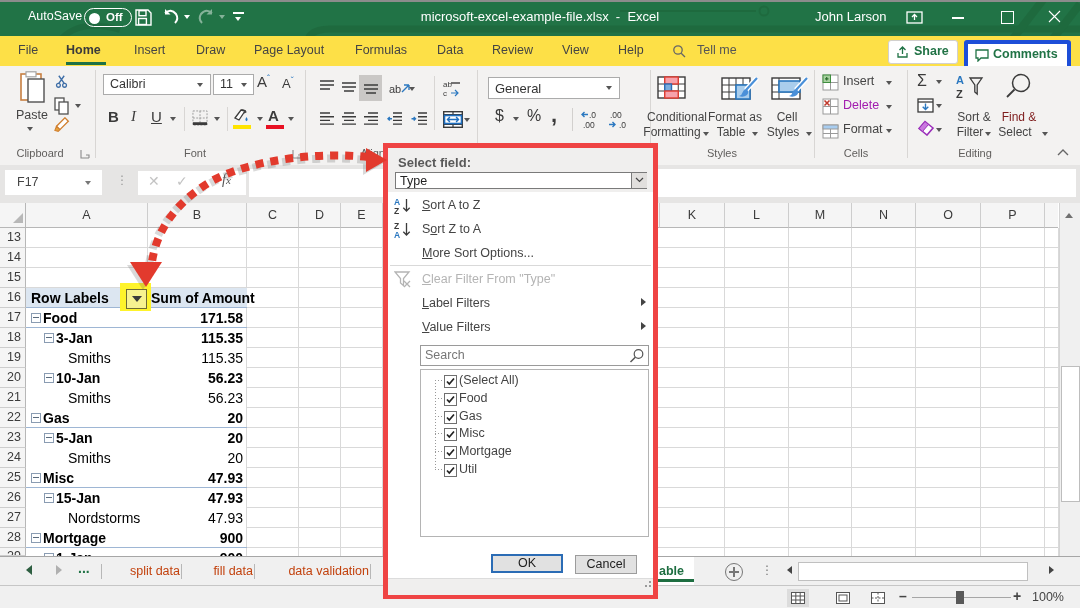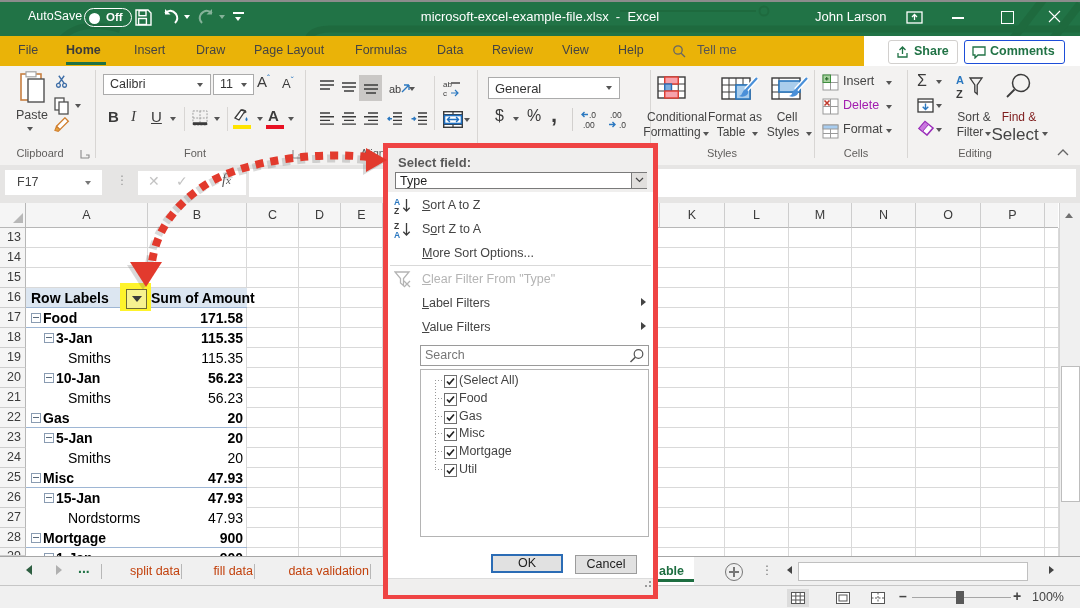--- a/index.html
+++ b/index.html
@@ -4,21 +4,21 @@
 <style>
   html,body{margin:0;padding:0;}
   #root{position:relative;width:1080px;height:608px;overflow:hidden;background:#fff;
         font-family:"Liberation Sans",sans-serif;-webkit-font-smoothing:antialiased;}
   .abs{position:absolute;}
   .tx{position:absolute;white-space:nowrap;}
   
   #title{left:0;top:0;width:1080px;height:36px;background:#217346;}
   #title .wt{color:#fff;}
   
-  #tabs{left:0;top:36px;width:864px;height:30px;background:#eab308;text-align:center;}
+  #tabs{left:0;top:36px;width:1080px;height:30px;background:#fde047;text-align:center;}
   .tab{position:absolute;top:7px;font-size:12.5px;color:#444;}
   
   #ribbon{left:0;top:66px;width:1080px;height:99px;background:#f3f2f1;border-bottom:1px solid #d2d0ce;}
   .gdiv{position:absolute;top:4px;height:88px;width:1px;background:#d8d6d4;}
   .glabel{position:absolute;top:81px;font-size:11px;color:#605e5c;text-align:center;}
   .combo{position:absolute;background:#fff;border:1px solid #ababab;font-size:12.5px;color:#333;}
   .caret{position:absolute;width:0;height:0;border-left:3.5px solid transparent;border-right:3.5px solid transparent;border-top:4px solid #555;}
   .ic{position:absolute;}
   
   #fbar{left:0;top:165px;width:1080px;height:38px;background:#e6e5e4;border-bottom:1px solid #cfcfcf;}
@@ -115,21 +115,21 @@
       <circle cx="6" cy="6" r="4.2" fill="none" stroke="#666" stroke-width="1.3"></circle>
       <path d="M9.2 9.2 L13 13" stroke="#666" stroke-width="1.3"></path>
     </svg>
     <div class="tab" style="left:697px;color:#555;">Tell me</div>
     <div class="abs" style="left:888px;top:4px;width:68px;height:22px;border:1px solid #d2d0ce;border-radius:3px;background:#fff;">
       <svg class="ic" style="left:7px;top:4px;" width="14" height="14" viewBox="0 0 14 14">
         <path d="M2 8 v4 h9 v-4 M6.5 9 v-7 m-3 3 l3 -3 l3 3" fill="none" stroke="#217346" stroke-width="1.3"></path>
       </svg>
       <div class="tx" style="left:25px;top:3px;font-size:12.5px;font-weight:bold;color:#217346;">Share</div>
     </div>
-    <div class="abs" style="left:964px;top:4px;width:99px;height:22px;border:1px solid #1d4ed8;border-radius:3px;background:#fff;">
+    <div class="abs" style="left:964px;top:4px;width:99px;height:22px;border:4px solid #1d4ed8;border-radius:3px;background:#fff;">
       <svg class="ic" style="left:7px;top:4px;" width="14" height="14" viewBox="0 0 14 14">
         <path d="M1 2 h12 v8 h-7 l-3 3 v-3 h-2 z" fill="none" stroke="#217346" stroke-width="1.3"></path>
       </svg>
       <div class="tx" style="left:25px;top:3px;font-size:12.5px;font-weight:bold;color:#217346;">Comments</div>
     </div>
   </div>
   <div id="ribbon" class="abs">
 
     <svg class="ic" style="left:18px;top:5px;" width="28" height="34" viewBox="0 0 28 34">
       <rect x="3" y="3" width="20" height="26" fill="#fff" stroke="#c77f41" stroke-width="1.6"></rect>
@@ -360,21 +360,21 @@
       <path d="M14 6 h12 l-4.8 7 v9 l-2.4 -2 v-7 z" fill="none" stroke="#3b3b3b" stroke-width="1.3"></path>
     </svg>
     <div class="tx" style="left:974px;top:44px;transform:translateX(-50%);font-size:12px;color:#444;">Sort &amp;</div>
     <div class="tx" style="left:970px;top:59px;transform:translateX(-50%);font-size:12px;color:#444;">Filter</div>
     <div class="caret" style="left:985px;top:66px;"></div>
     <svg class="ic" style="left:1004px;top:6px;" width="30" height="30" viewBox="0 0 30 30">
       <circle cx="17" cy="11" r="8.5" fill="none" stroke="#3b3b3b" stroke-width="1.5"></circle>
       <path d="M10.5 17.5 L3 25" stroke="#3b3b3b" stroke-width="1.8"></path>
     </svg>
     <div class="tx" style="left:1019px;top:44px;transform:translateX(-50%);font-size:12px;color:#7f1d1d;">Find &amp;</div>
-    <div class="tx" style="left:1015px;top:59px;transform:translateX(-50%);font-size:17px;color:#444;">Select</div>
+    <div class="tx" style="left:1015px;top:59px;transform:translateX(-50%);font-size:12px;color:#444;">Select</div>
     <div class="caret" style="left:1042px;top:66px;"></div>
     <div class="glabel" style="left:940px;width:70px;">Editing</div>
     <svg class="ic" style="left:1056px;top:82px;" width="14" height="10" viewBox="0 0 14 10">
       <path d="M2 7 L7 2 L12 7" fill="none" stroke="#666" stroke-width="1.4"></path>
     </svg>
   </div>
   <div id="fbar" class="abs">
     <div class="abs" style="left:5px;top:5px;width:97px;height:25px;background:#fff;">
       <div class="tx" style="left:12px;top:5px;font-size:12.5px;color:#444;">F17</div>
       <div class="caret" style="left:80px;top:11px;border-top-color:#777;"></div>

